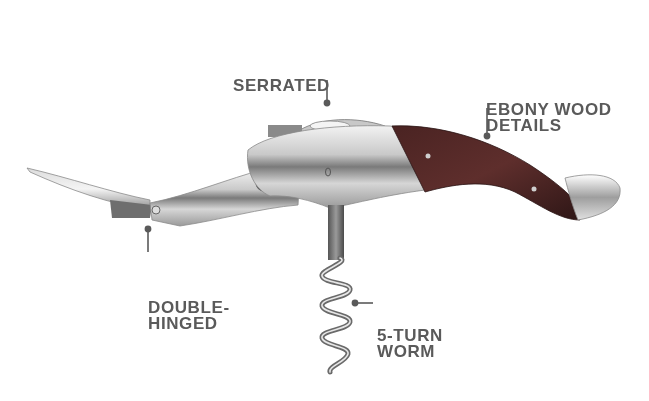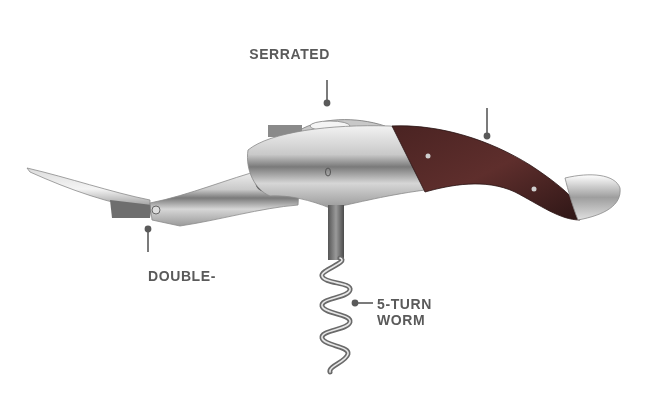--- a/index.html
+++ b/index.html
@@ -1,20 +1,20 @@
 <!DOCTYPE html>
 <html><head>
 <meta charset="utf-8">
 <style>
   html, body { margin:0; padding:0; background:#ffffff; }
   body { width:649px; height:401px; position:relative; overflow:hidden;
          font-family:"Liberation Sans", "DejaVu Sans", sans-serif; }
   .stage { position:absolute; left:0; top:0; width:649px; height:401px; }
-  .label { position:absolute; color:#5a5a5a; font-weight:bold; font-size:14px;
-           line-height:16px; letter-spacing:0.6px; text-transform:uppercase; }
+  .label { position:absolute; color:#5a5a5a; font-weight:bold; font-size:17px;
+           line-height:16px; letter-spacing:0.6px; text-transform:uppercase;margin-top:32px; }
   .label span { display:block; }
   .right { text-align:right; }
   svg.art { position:absolute; left:0; top:0; }
 </style>
 </head>
 <body>
 
 <div class="stage">
 
   <svg class="art" width="649" height="401" viewBox="0 0 649 401">
@@ -87,23 +87,28 @@
         <circle cx="148" cy="229" r="2.6"></circle>
       <line x1="357" y1="303" x2="373" y2="303"></line>
         <circle cx="355" cy="303" r="2.6"></circle>
     </g>
   </svg>
 
   <div class="label right" style="left:210px; top:46px; width:120px;">
     <span>SERRATED</span>
   </div>
 
+  <div class="label" style="left:486px; top:70px;">
+    <span>EBONY WOOD</span>
+    <span>DETAILS</span>
+  </div>
 
   <div class="label" style="left:148px; top:268px;">
     <span>DOUBLE-</span>
+    <span>HINGED</span>
   </div>
 
   <div class="label" style="left:377px; top:296px;">
     <span>5-TURN</span>
     <span>WORM</span>
   </div>
 
 </div>
 
 </body></html>

